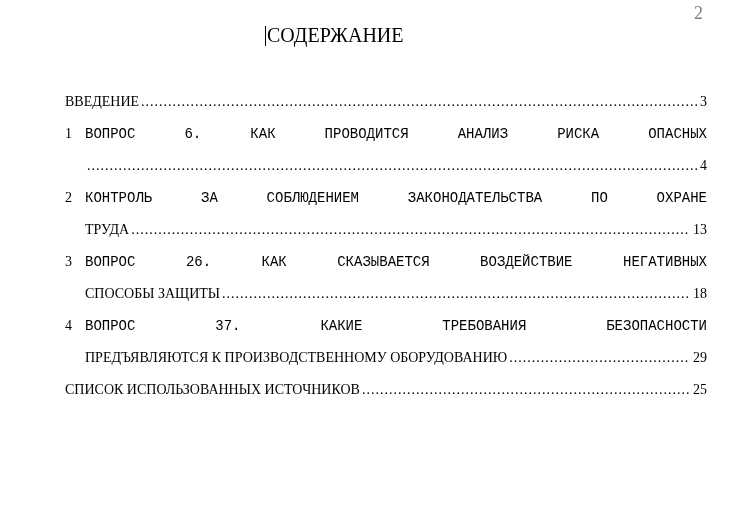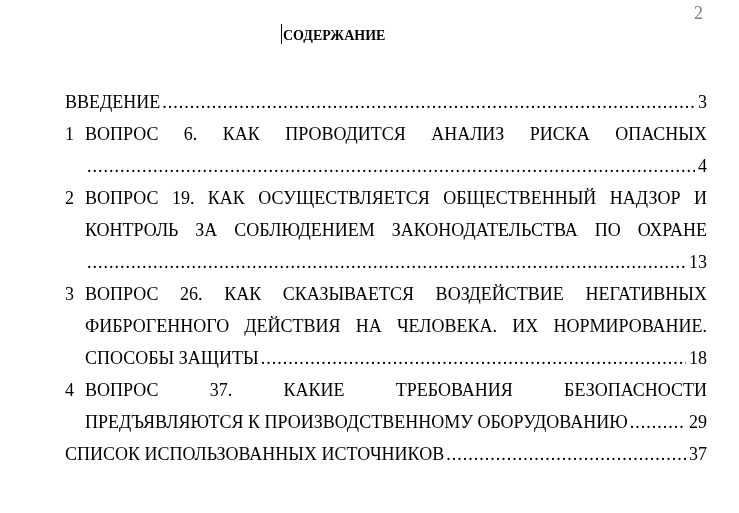--- a/index.html
+++ b/index.html
@@ -19,40 +19,40 @@
       position: absolute;
       top: 3px;
       left: 694px;
       font-size: 18px;
       color: #7f7f7f;
       font-family: "Liberation Serif", serif;
     }
     .toc-title {
       position: absolute;
       top: 24px;
-      left: 281px;
-      font-size: 14px;
-      font-weight: bold;
+      left: 265px;
+      font-size: 20px;
+      font-weight: normal;
       font-family: "Liberation Serif", serif;
       letter-spacing: 0px;
     }
     .cursor {
       display: inline-block;
       width: 1px;
       height: 20px;
       background: #000;
       vertical-align: -4px;
       margin-right: 1px;
     }
     .toc {
       position: absolute;
       top: 86px;
       left: 65px;
       width: 642px;
-      font-size: 18px;
+      font-size: 14px;
       line-height: 32px;
     }
     .entry {
       position: relative;
     }
     .entry.numbered {
       padding-left: 20px;
     }
     .entry .num {
       position: absolute;
@@ -60,20 +60,21 @@
       top: 0;
     }
     .line {
       display: block;
       white-space: nowrap;
     }
     .line.justify {
       text-align: justify;
       text-align-last: justify;
       white-space: normal;
+      font-family: Liberation Mono, monospace;
     }
     .line.last {
       display: flex;
       align-items: baseline;
     }
     .line.last .text {
       flex: 0 0 auto;
       white-space: nowrap;
     }
     .line.last .leader {
@@ -113,32 +114,31 @@
       <span class="num">1</span>
       <span class="line justify">ВОПРОС 6. КАК ПРОВОДИТСЯ АНАЛИЗ РИСКА ОПАСНЫХ</span>
       <span class="line last">
         <span class="leader"></span>
         <span class="page">4</span>
       </span>
     </div>
 
     <div class="entry numbered">
       <span class="num">2</span>
-      <span class="line justify">ВОПРОС 19. КАК ОСУЩЕСТВЛЯЕТСЯ ОБЩЕСТВЕННЫЙ НАДЗОР И</span>
       <span class="line justify">КОНТРОЛЬ ЗА СОБЛЮДЕНИЕМ ЗАКОНОДАТЕЛЬСТВА ПО ОХРАНЕ</span>
       <span class="line last">
+        <span class="text">ТРУДА</span>
         <span class="leader"></span>
         <span class="page">13</span>
       </span>
     </div>
 
     <div class="entry numbered">
       <span class="num">3</span>
       <span class="line justify">ВОПРОС 26. КАК СКАЗЫВАЕТСЯ ВОЗДЕЙСТВИЕ НЕГАТИВНЫХ</span>
-      <span class="line justify">ФИБРОГЕННОГО ДЕЙСТВИЯ НА ЧЕЛОВЕКА. ИХ НОРМИРОВАНИЕ.</span>
       <span class="line last">
         <span class="text">СПОСОБЫ ЗАЩИТЫ</span>
         <span class="leader"></span>
         <span class="page">18</span>
       </span>
     </div>
 
     <div class="entry numbered">
       <span class="num">4</span>
       <span class="line justify">ВОПРОС 37. КАКИЕ ТРЕБОВАНИЯ БЕЗОПАСНОСТИ</span>
@@ -146,18 +146,18 @@
         <span class="text">ПРЕДЪЯВЛЯЮТСЯ К ПРОИЗВОДСТВЕННОМУ ОБОРУДОВАНИЮ</span>
         <span class="leader"></span>
         <span class="page">29</span>
       </span>
     </div>
 
     <div class="entry">
       <span class="line last">
         <span class="text">СПИСОК ИСПОЛЬЗОВАННЫХ ИСТОЧНИКОВ</span>
         <span class="leader"></span>
-        <span class="page">37</span>
+        <span class="page">25</span>
       </span>
     </div>
 
   </div>
 </div>
 
 </body></html>

